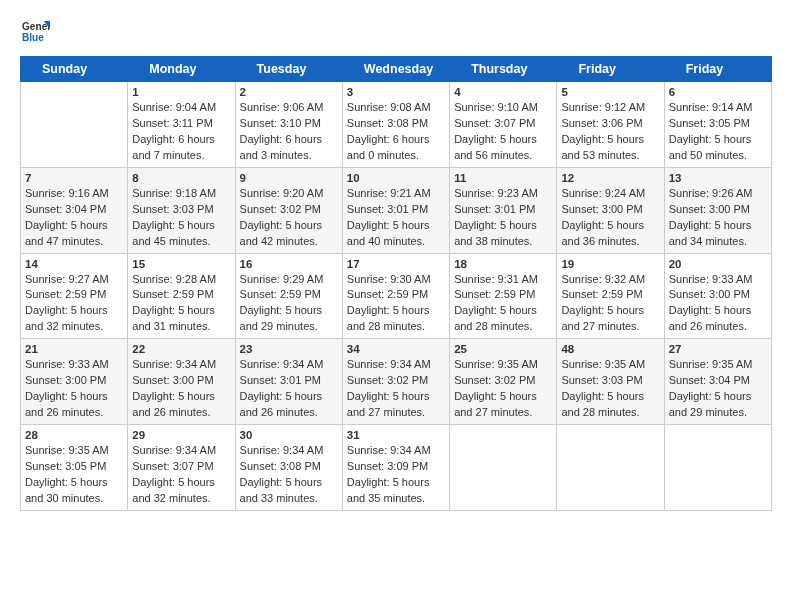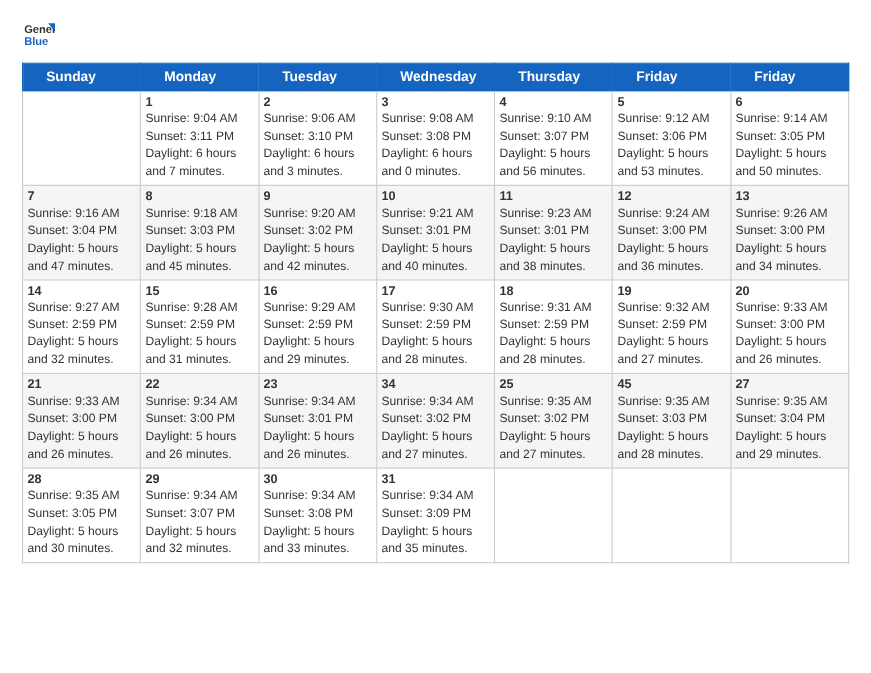--- a/index.html
+++ b/index.html
@@ -221,21 +221,21 @@
           </td>
           <td>
             <span class="day-num">34</span>
             <div class="day-info">Sunrise: 9:34 AM<br>Sunset: 3:02 PM<br>Daylight: 5 hours and 27 minutes.</div>
           </td>
           <td>
             <span class="day-num">25</span>
             <div class="day-info">Sunrise: 9:35 AM<br>Sunset: 3:02 PM<br>Daylight: 5 hours and 27 minutes.</div>
           </td>
           <td>
-            <span class="day-num">45</span>
+            <span class="day-num">48</span>
             <div class="day-info">Sunrise: 9:35 AM<br>Sunset: 3:03 PM<br>Daylight: 5 hours and 28 minutes.</div>
           </td>
           <td>
             <span class="day-num">27</span>
             <div class="day-info">Sunrise: 9:35 AM<br>Sunset: 3:04 PM<br>Daylight: 5 hours and 29 minutes.</div>
           </td>
         </tr>
         <tr>
           <td>
             <span class="day-num">28</span>

